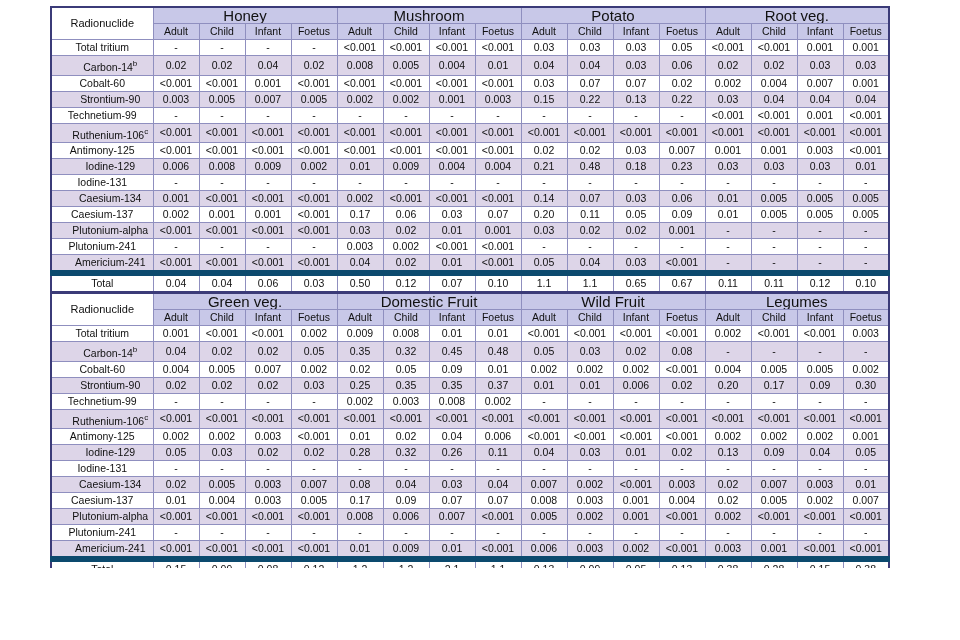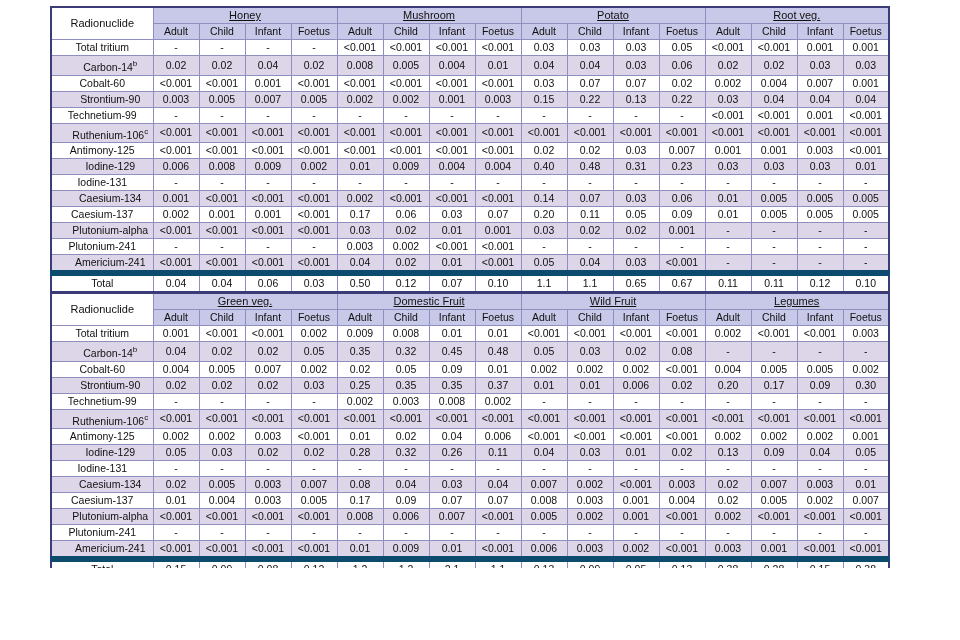--- a/index.html
+++ b/index.html
@@ -30,23 +30,22 @@
     height: 15px;
     line-height: 15px;
     text-align: center;
     font-weight: normal;
     white-space: nowrap;
     overflow: hidden;
   }
   .hdr-group {
     background: #c8c8e8;
     font-weight: bold;
-    font-size: 11px;
+    font-size: 15px;
     border-bottom: 1px solid #8f8fbf;
-    text-decoration: underline;
   }
   .hdr-sub {
     background: #c8c8e8;
     font-weight: bold;
     font-size: 10.5px;
   }
   .nuclide-hdr {
     background: #ffffff;
     font-weight: bold;
     font-size: 11px;
@@ -272,23 +271,23 @@
           <tr>
             <td class="rowlabel alt"><span>Iodine-129</span></td>
             <td class="val alt thick-left">0.006</td>
             <td class="val alt">0.008</td>
             <td class="val alt">0.009</td>
             <td class="val alt">0.002</td>
             <td class="val alt thick-left">0.01</td>
             <td class="val alt">0.009</td>
             <td class="val alt">0.004</td>
             <td class="val alt">0.004</td>
-            <td class="val alt thick-left">0.40</td>
+            <td class="val alt thick-left">0.21</td>
             <td class="val alt">0.48</td>
-            <td class="val alt">0.31</td>
+            <td class="val alt">0.18</td>
             <td class="val alt">0.23</td>
             <td class="val alt thick-left">0.03</td>
             <td class="val alt">0.03</td>
             <td class="val alt">0.03</td>
             <td class="val alt">0.01</td>
           </tr>
           <tr>
             <td class="rowlabel"><span>Iodine-131</span></td>
             <td class="val thick-left">-</td>
             <td class="val">-</td>

